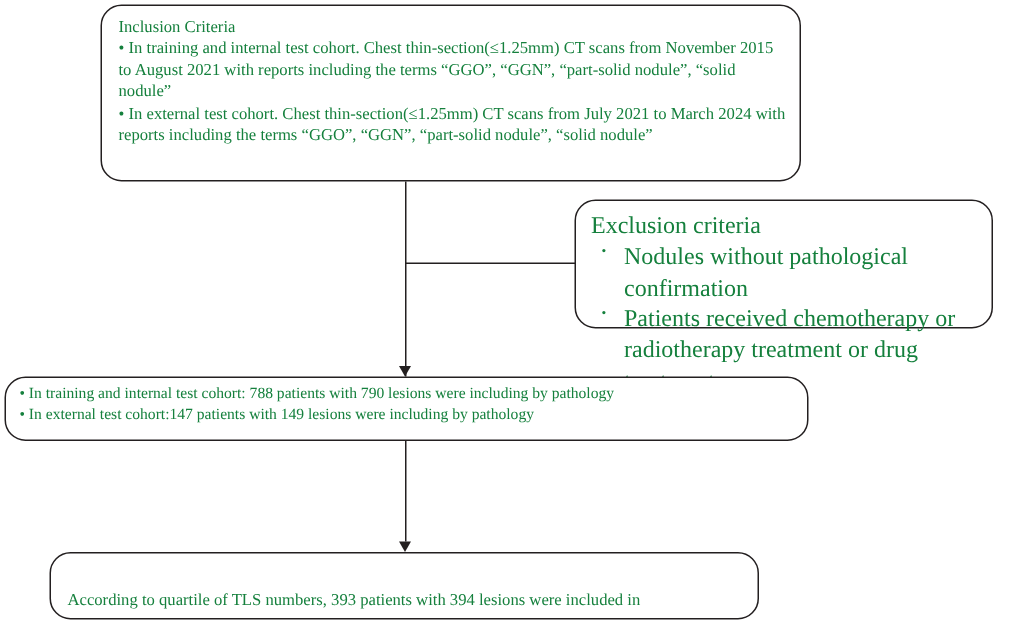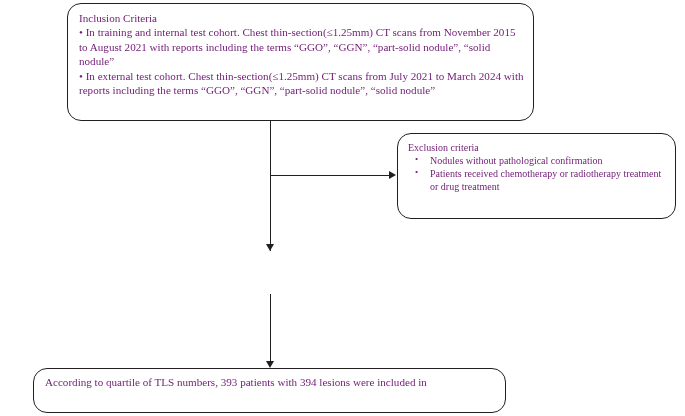--- a/index.html
+++ b/index.html
@@ -6,21 +6,21 @@
     margin: 0;
     padding: 0;
     background: #ffffff;
   }
   #flowchart {
     position: relative;
     width: 685px;
     height: 416px;
     background: #ffffff;
     font-family: "Liberation Serif", "DejaVu Serif", serif;
-    color: #701a75;
+    color: #15803d;
     overflow: hidden;
   }
   .node {
     position: absolute;
     box-sizing: border-box;
     border: 1px solid #231f20;
     border-radius: 14px;
     background: #ffffff;
     line-height: 1.30;
   }
@@ -34,26 +34,26 @@
     left: 67px;
     top: 3px;
     width: 467px;
     height: 118px;
     padding: 7px 9px 6px 11px;
     font-size: 11.1px;
   }
 
   
   #box-exclusion {
-    left: 397px;
+    left: 383px;
     top: 133px;
     width: 279px;
     height: 86px;
     padding: 7px 6px 6px 10px;
-    font-size: 10px;
+    font-size: 16px;
   }
   #box-exclusion .heading { display: block; }
   #box-exclusion ul {
     margin: 0;
     padding: 0;
     list-style: none;
   }
   #box-exclusion li {
     position: relative;
     padding-left: 22px;
@@ -77,21 +77,21 @@
     font-size: 10.4px;
   }
   #box-pathology .line { display: block; }
 
   
   #box-quartile {
     left: 33px;
     top: 368px;
     width: 473px;
     height: 45px;
-    padding: 6px 10px 5px 11px;
+    padding: 24px 10px 5px 11px;
     font-size: 11.1px;
   }
   #box-quartile .line { display: block; }
 
   
   .connector {
     position: absolute;
     background: #231f20;
   }
   .v-line { width: 1px; }
@@ -141,20 +141,24 @@
   <div class="arrow-right" id="branch-exclusion-arrow"></div>
 
   <div class="node" id="box-exclusion">
     <span class="heading">Exclusion criteria</span>
     <ul>
       <li>Nodules without pathological confirmation</li>
       <li>Patients received chemotherapy or radiotherapy treatment or drug treatment</li>
     </ul>
   </div>
 
+  <div class="node" id="box-pathology">
+    <span class="line">• In training and internal test cohort: 788 patients with 790 lesions were including by pathology</span>
+    <span class="line">• In external test cohort:147 patients with 149 lesions were including by pathology</span>
+  </div>
 
   <div class="connector v-line" id="stem-lower"></div>
   <div class="arrow-down" id="stem-lower-arrow"></div>
 
   <div class="node" id="box-quartile">
     <span class="line"> According to quartile of TLS numbers, 393 patients with 394 lesions were included in</span>
   </div>
 
 </div>
 

